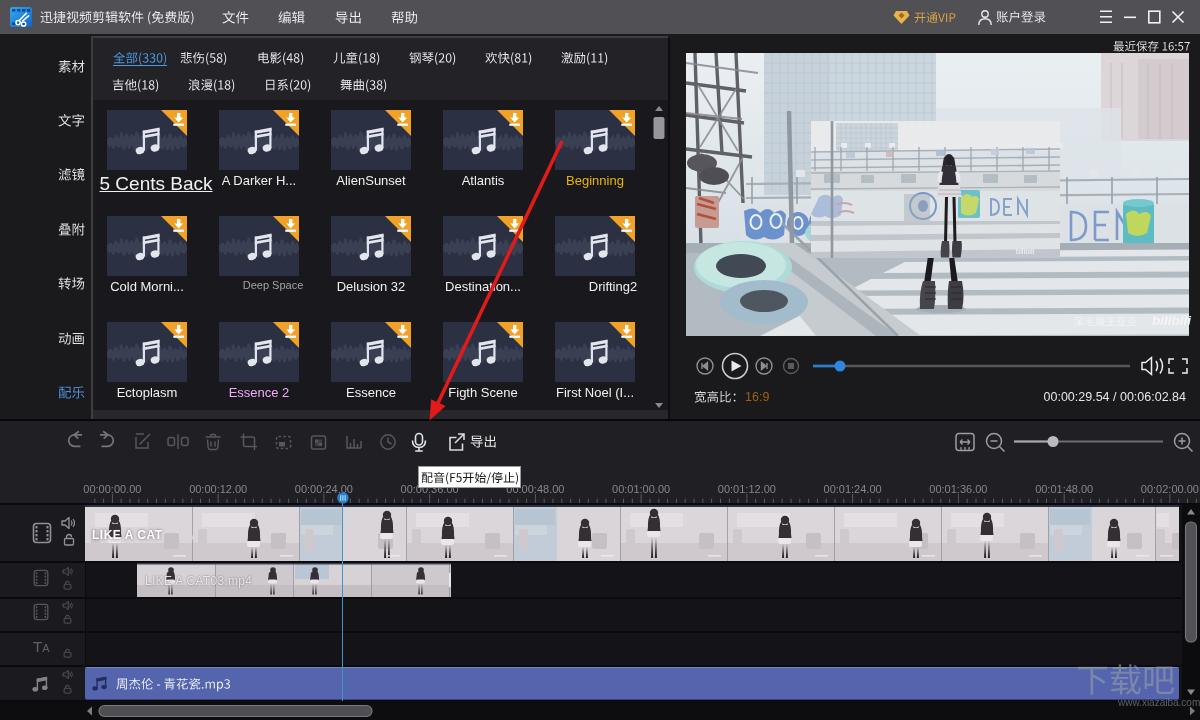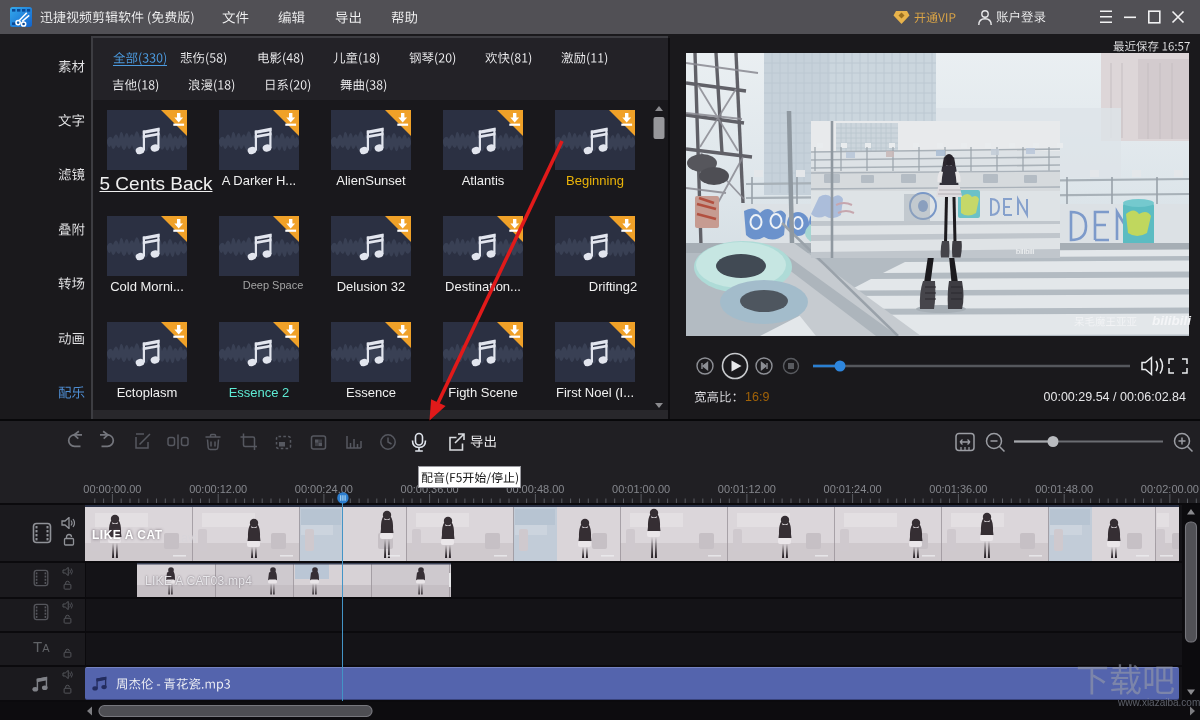--- a/index.html
+++ b/index.html
@@ -345,21 +345,21 @@
       <path d="M35.8 20.7 L52.5 17.6 L52.5 21 L35.8 24.1 Z"></path>
       <path d="M35.8 25.6 L52.5 22.5 L52.5 25.2 L35.8 28.3 Z"></path>
     </g>
 <path d="M54 0 L80 0 L80 26 Z" fill="#f0a128"></path>
 <g fill="#fff">
       <rect x="70" y="3" width="3.4" height="5.6"></rect>
       <path d="M67.3 7.6 L76.1 7.6 L71.7 12.6 Z"></path>
       <rect x="66.3" y="13.6" width="10.8" height="2.2"></rect>
     </g>
 </svg>
-<div style="position:absolute;left:259px;top:385.0px;font-size:13px;color:#5eead4;font-weight:400;white-space:nowrap;transform:translateX(-50%);">Essence 2</div>
+<div style="position:absolute;left:259px;top:385.0px;font-size:13px;color:#f0abfc;font-weight:400;white-space:nowrap;transform:translateX(-50%);">Essence 2</div>
 <svg class="abs" style="left:331px;top:321.5px" width="80" height="60">
 <rect width="80" height="60" fill="#2b3042"></rect>
 <path d="M0 30 q3 -6 6 -1 q3 -9 6 0 q2 -14 5 -1 q3 -10 5 0 q3 -7 5 -1 q3 -12 6 1 q3 -8 5 0 q3 -13 6 0 q3 -7 5 0 q3 -11 6 1 q3 -8 5 0 q3 -12 6 0 q2 -6 5 0 q3 -9 5 0 q2 -5 4 2 L80 30 L80 34 q-3 7 -6 1 q-3 9 -6 0 q-2 12 -5 1 q-3 9 -5 0 q-3 7 -5 1 q-3 10 -6 -1 q-3 8 -5 0 q-3 11 -6 0 q-3 7 -5 0 q-3 9 -6 -1 q-3 8 -5 0 q-3 10 -6 0 q-2 6 -5 0 q-3 8 -5 0 q-2 5 -4 -2 L0 34 Z" fill="#3b4256" opacity="0.9"></path>
 <g fill="#e2e5ee">
       <ellipse cx="33" cy="40.5" rx="4.4" ry="3.6" transform="rotate(-14 33 40.5)"></ellipse>
       <ellipse cx="48" cy="38" rx="4.4" ry="3.6" transform="rotate(-14 48 38)"></ellipse>
       <rect x="35.8" y="20.5" width="2.2" height="20"></rect>
       <rect x="50.3" y="18" width="2.2" height="20"></rect>
       <path d="M35.8 20.7 L52.5 17.6 L52.5 21 L35.8 24.1 Z"></path>
       <path d="M35.8 25.6 L52.5 22.5 L52.5 25.2 L35.8 28.3 Z"></path>

